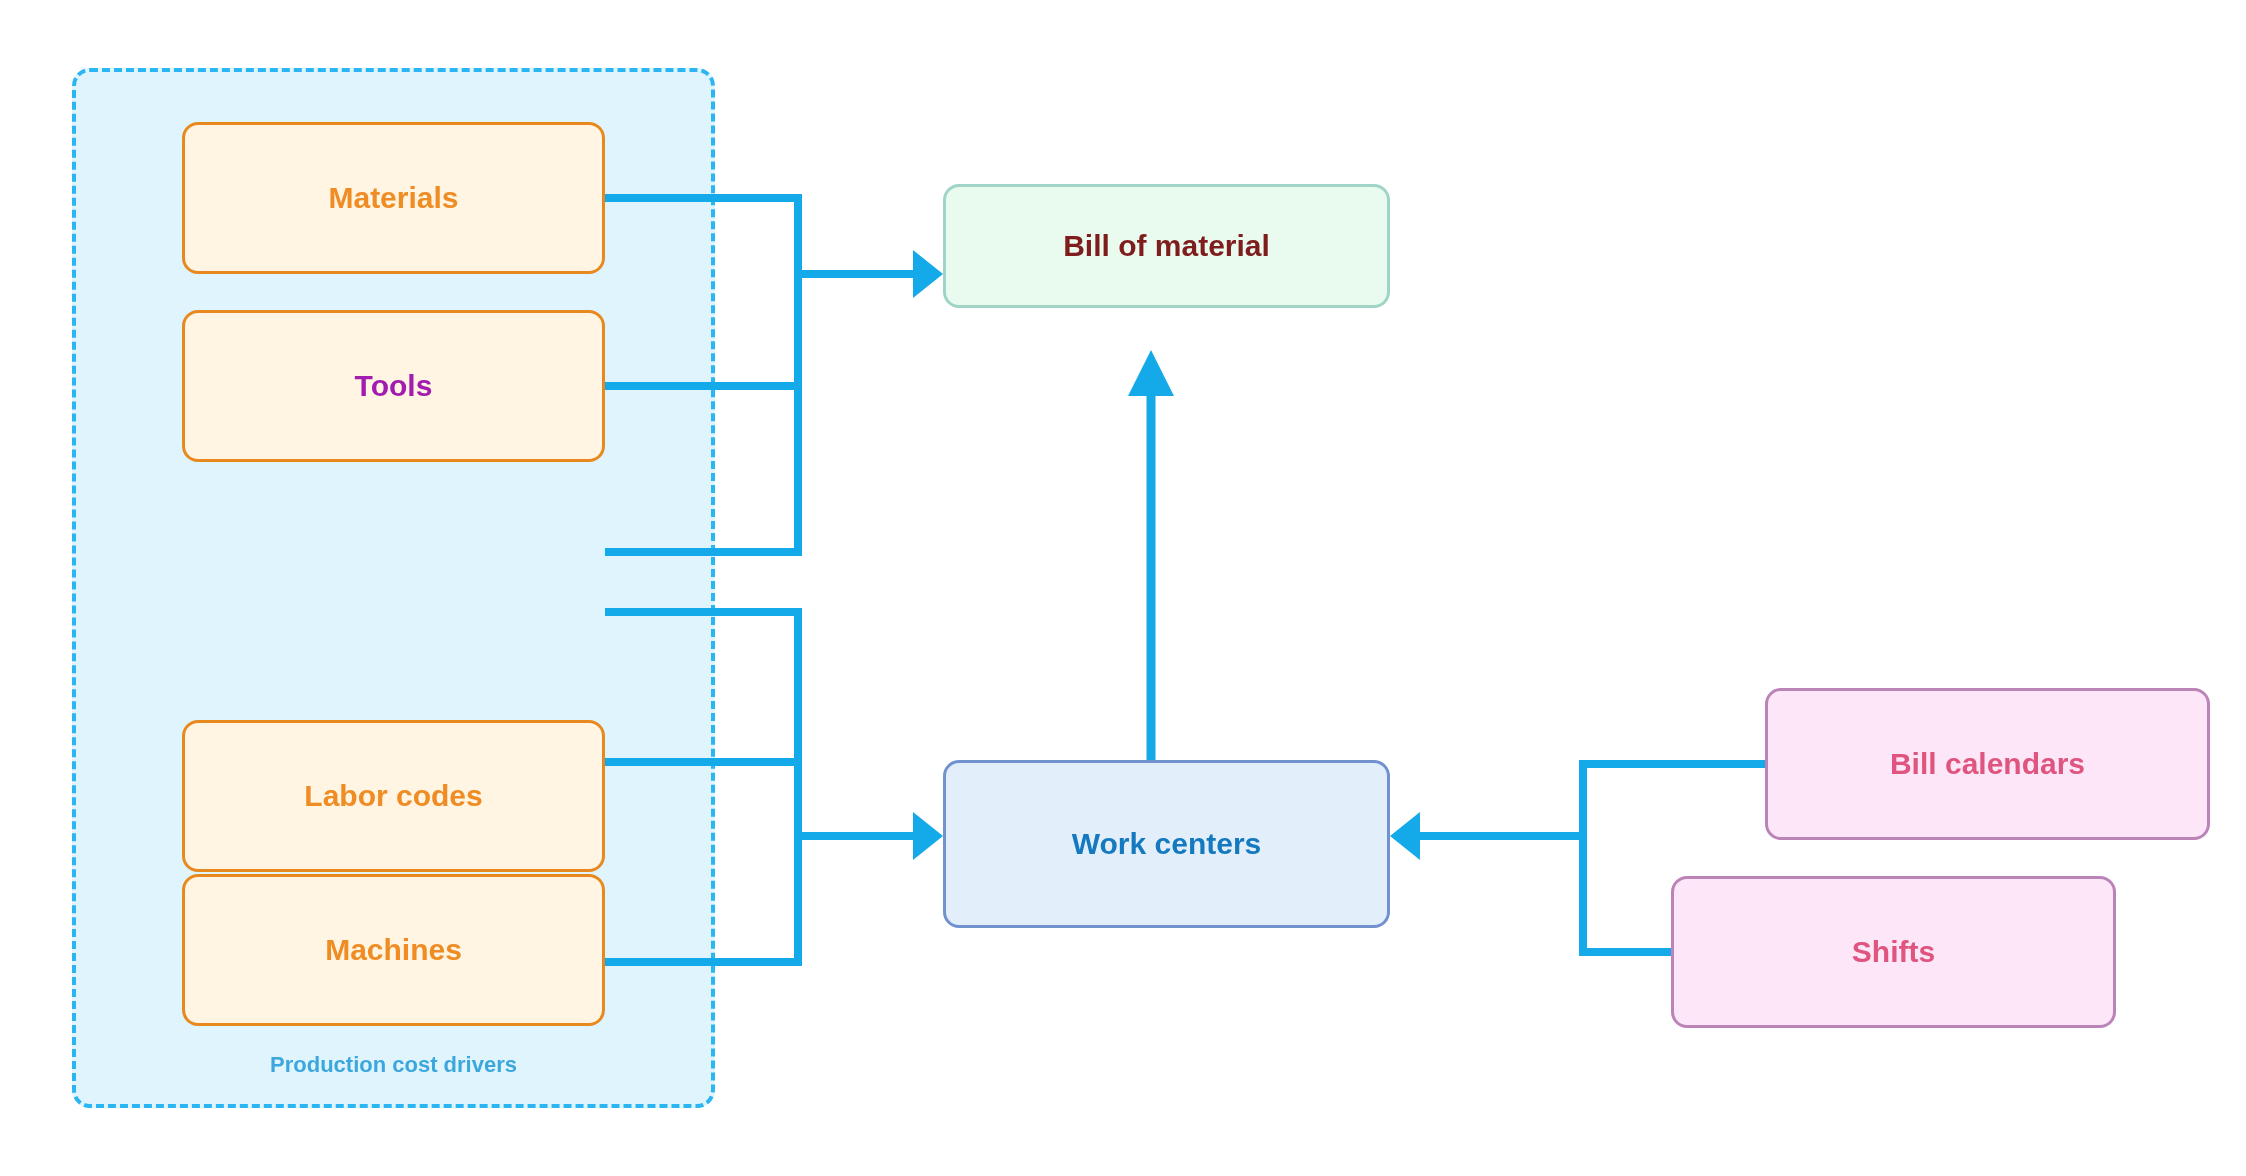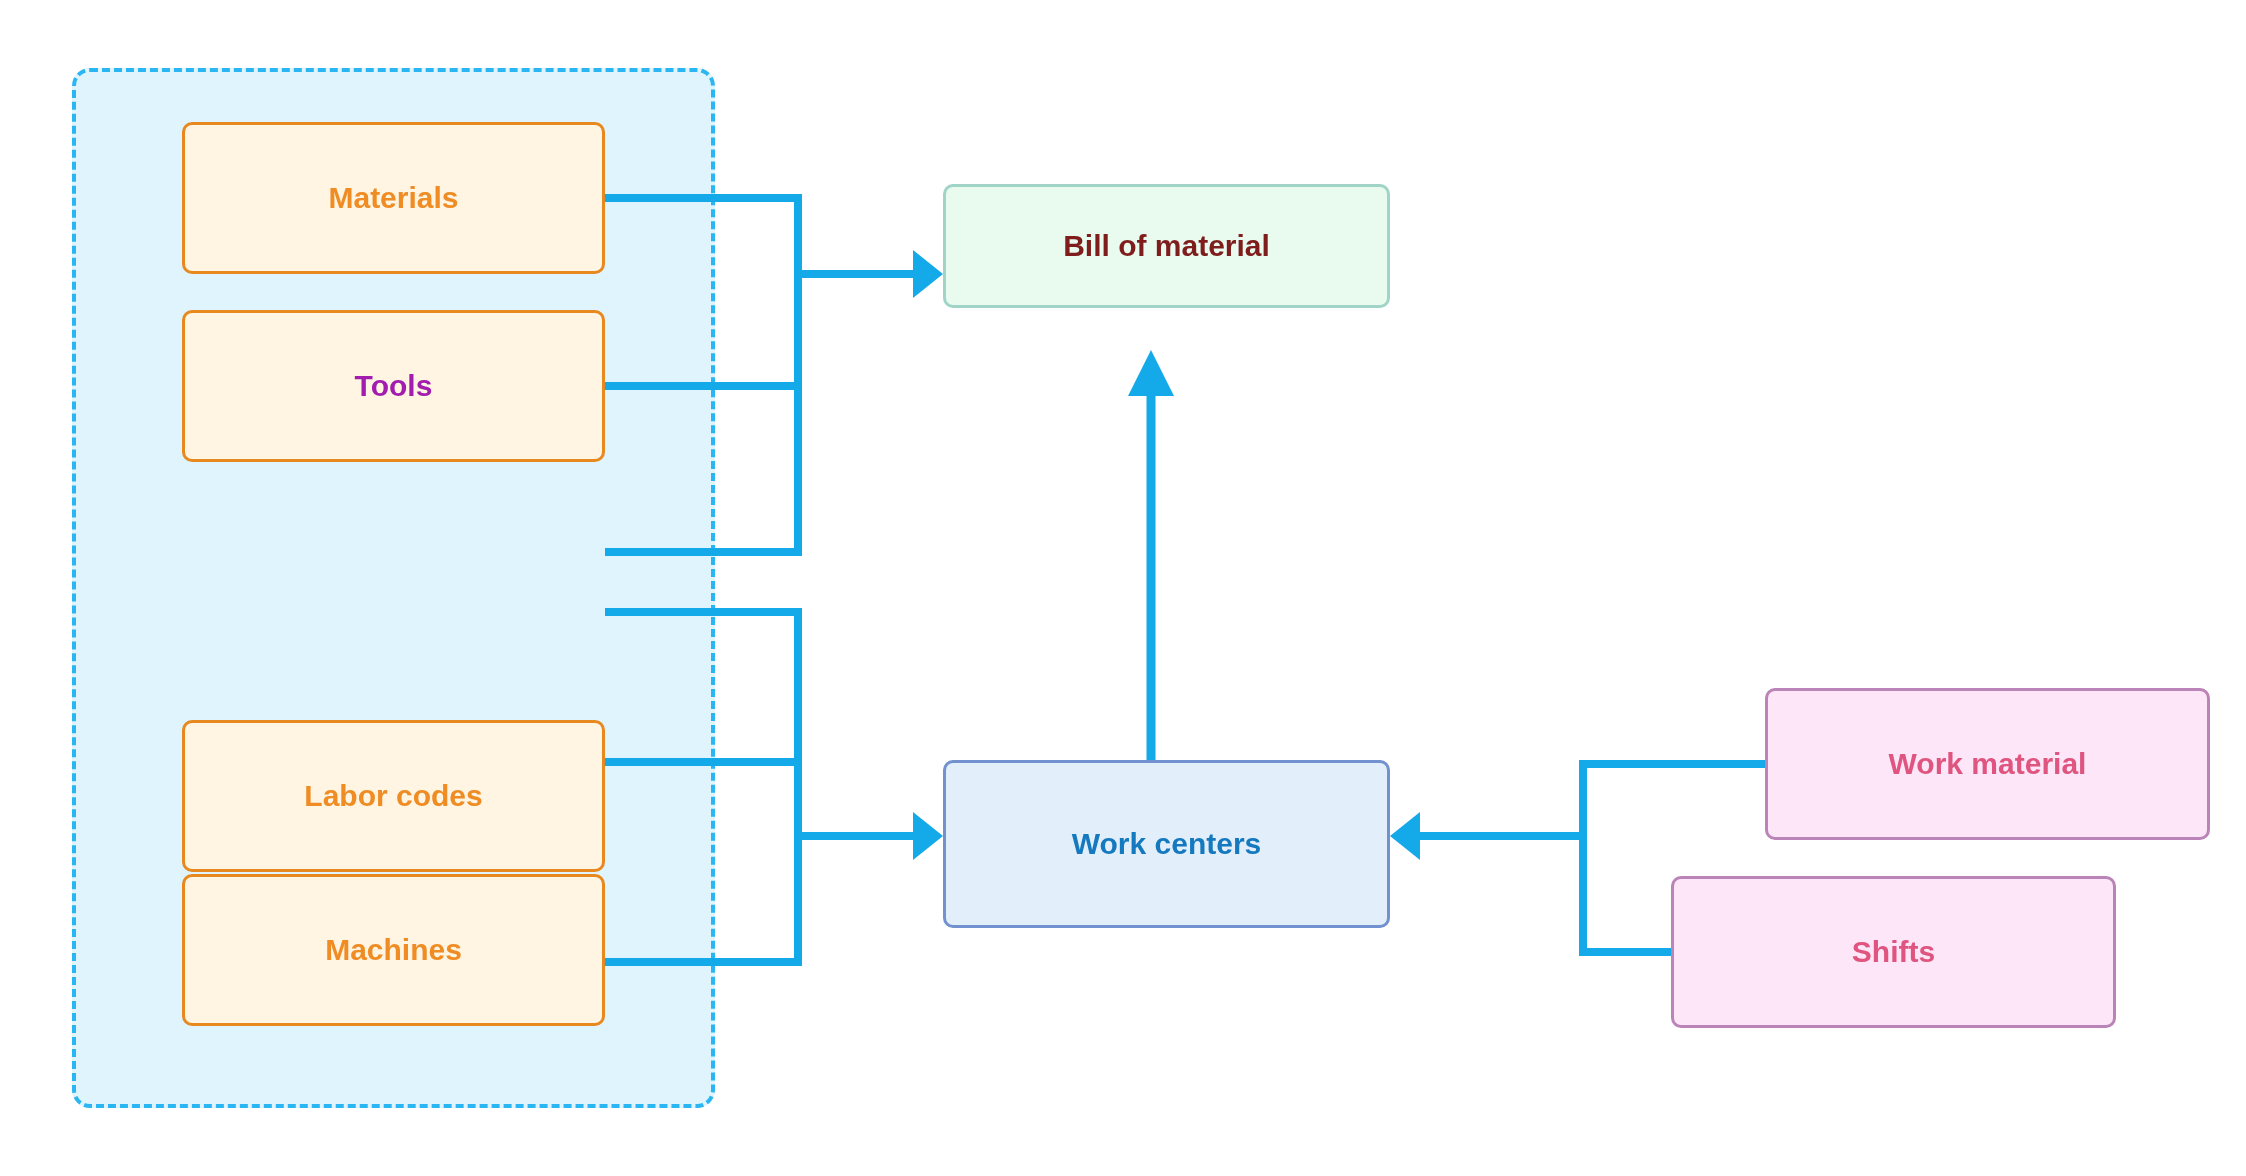--- a/index.html
+++ b/index.html
@@ -4,34 +4,35 @@
 <style>
   html,body{margin:0;padding:0;background:#ffffff;}
   body{width:2246px;height:1176px;position:relative;overflow:hidden;
        font-family:"Liberation Sans","DejaVu Sans",sans-serif;}
 
   #canvas{position:absolute;left:0;top:0;width:2246px;height:1176px;}
 
   svg.edges{position:absolute;left:0;top:0;width:2246px;height:1176px;overflow:visible;}
 
   .node{position:absolute;box-sizing:border-box;display:flex;align-items:center;
-        justify-content:center;text-align:center;border-radius:10px;
+        justify-content:center;text-align:center;border-radius:16px;
         font-weight:bold;font-size:30px;line-height:1.2;}
 
   .group-box{position:absolute;box-sizing:border-box;border-radius:18px;}
 
   .group-label{position:absolute;left:0;width:100%;text-align:center;
                font-size:22px;font-weight:bold;}
 </style>
 </head>
 <body>
 
 <div id="canvas">
 
   <div class="group-box" id="group-box" style="left: 72px; top: 68px; width: 643px; height: 1040px; background: rgb(224, 244, 253); border: 4px dashed rgb(41, 182, 242);"></div>
+  <div class="group-label" id="group-label" style="left: 72px; width: 643px; top: 1052px; color: rgb(59, 167, 221);">Production cost drivers</div>
 
   <svg class="edges" id="edge-layer" viewBox="0 0 2246 1176" preserveAspectRatio="none">
     <defs>
       <marker id="ar-r" markerWidth="10" markerHeight="10" refX="2.2" refY="4" orient="0" markerUnits="strokeWidth">
         <path d="M0,0 L8,4 L0,8 z" fill="#14a9e8"></path>
       </marker>
     </defs>
 
     <g stroke="#14a9e8" stroke-width="8" fill="none" stroke-linecap="butt">
       <path d="M605,198 L798,198 L798,350 L798,552 L605,552"></path>
@@ -71,19 +72,19 @@
   <div class="node" style="left: 182px; top: 874px; width: 423px; height: 152px; background: rgb(255, 245, 226); border: 3px solid rgb(232, 137, 31); color: rgb(239, 140, 35);">
     <span>Machines</span>
   </div>
   <div class="node" style="left: 943px; top: 184px; width: 447px; height: 124px; background: rgb(233, 250, 239); border: 3px solid rgb(159, 212, 198); color: #7f1d1d;">
     <span>Bill of material</span>
   </div>
   <div class="node" style="left: 943px; top: 760px; width: 447px; height: 168px; background: rgb(227, 238, 251); border: 3px solid rgb(113, 145, 207); color: rgb(20, 121, 190);">
     <span>Work centers</span>
   </div>
   <div class="node" style="left: 1765px; top: 688px; width: 445px; height: 152px; background: rgb(252, 230, 247); border: 3px solid rgb(187, 132, 184); color: rgb(224, 85, 127);">
-    <span>Work material</span>
+    <span>Bill calendars</span>
   </div>
   <div class="node" style="left: 1671px; top: 876px; width: 445px; height: 152px; background: rgb(252, 230, 247); border: 3px solid rgb(187, 132, 184); color: rgb(224, 85, 127);">
     <span>Shifts</span>
   </div>
 
 </div>
 
 </body></html>

